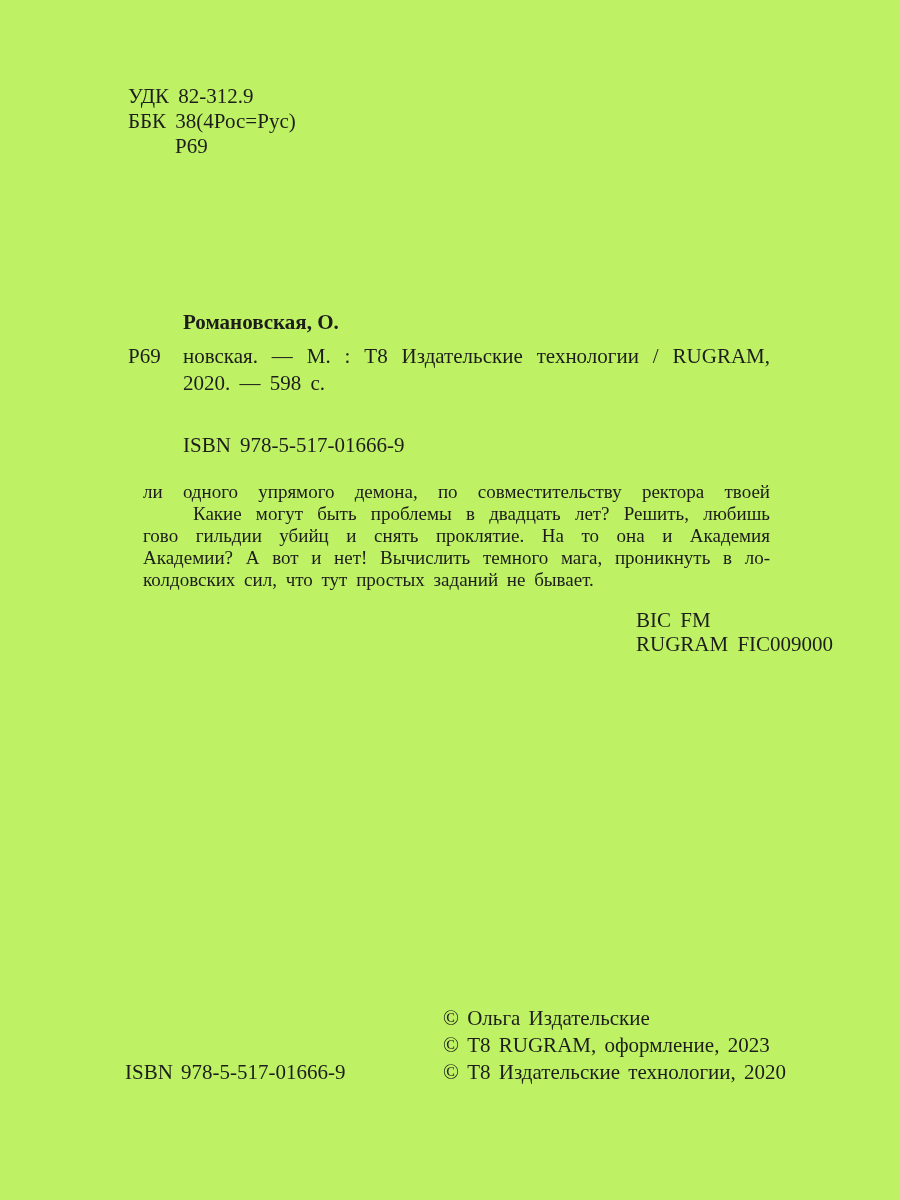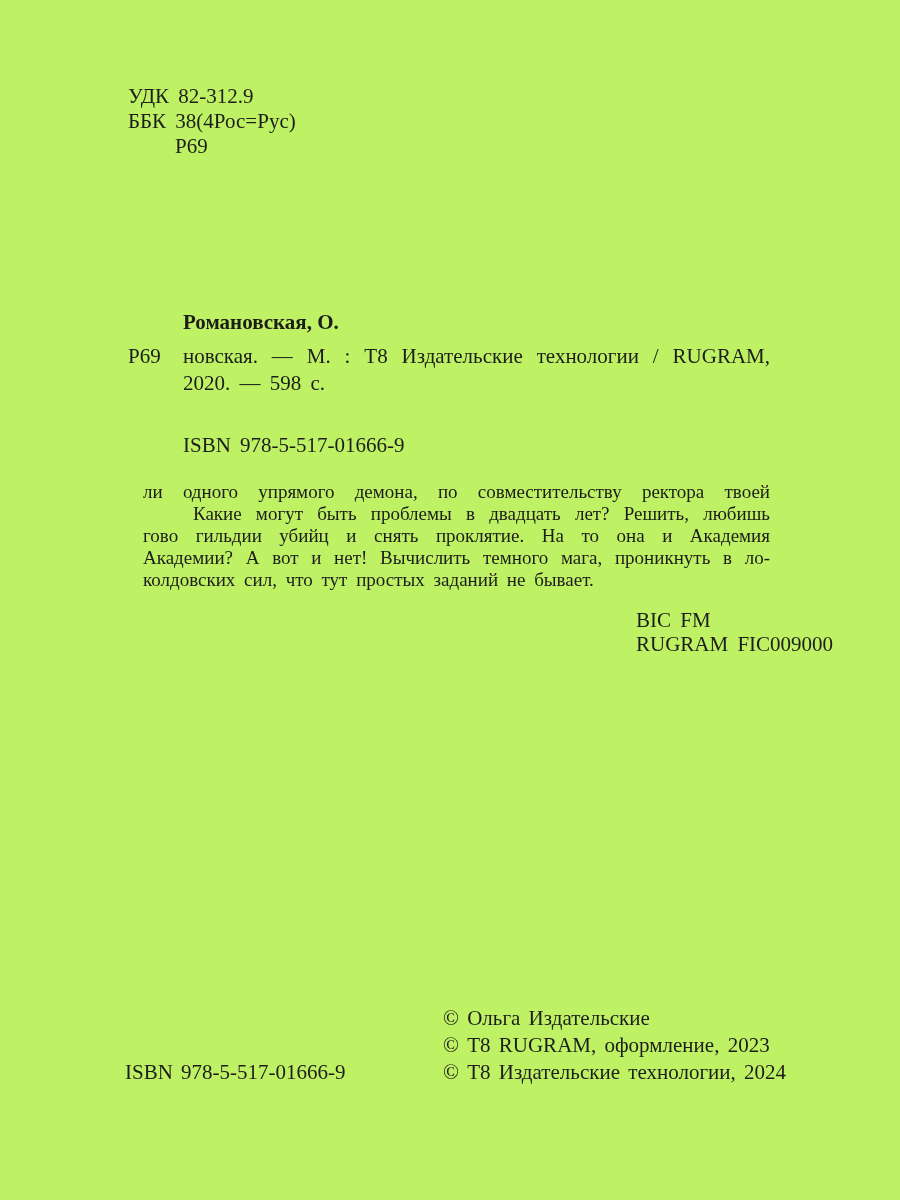--- a/index.html
+++ b/index.html
@@ -142,16 +142,16 @@
   <div class="abs subject-codes">
     <div>BIC FM</div>
     <div>RUGRAM FIC009000</div>
   </div>
 
   <div class="abs footer-isbn">ISBN 978-5-517-01666-9</div>
 
   <div class="abs copyrights">
     <div>© Ольга Издательские</div>
     <div>© Т8 RUGRAM, оформление, 2023</div>
-    <div>© Т8 Издательские технологии, 2024</div>
+    <div>© Т8 Издательские технологии, 2020</div>
   </div>
 
 </div>
 
 </body></html>

